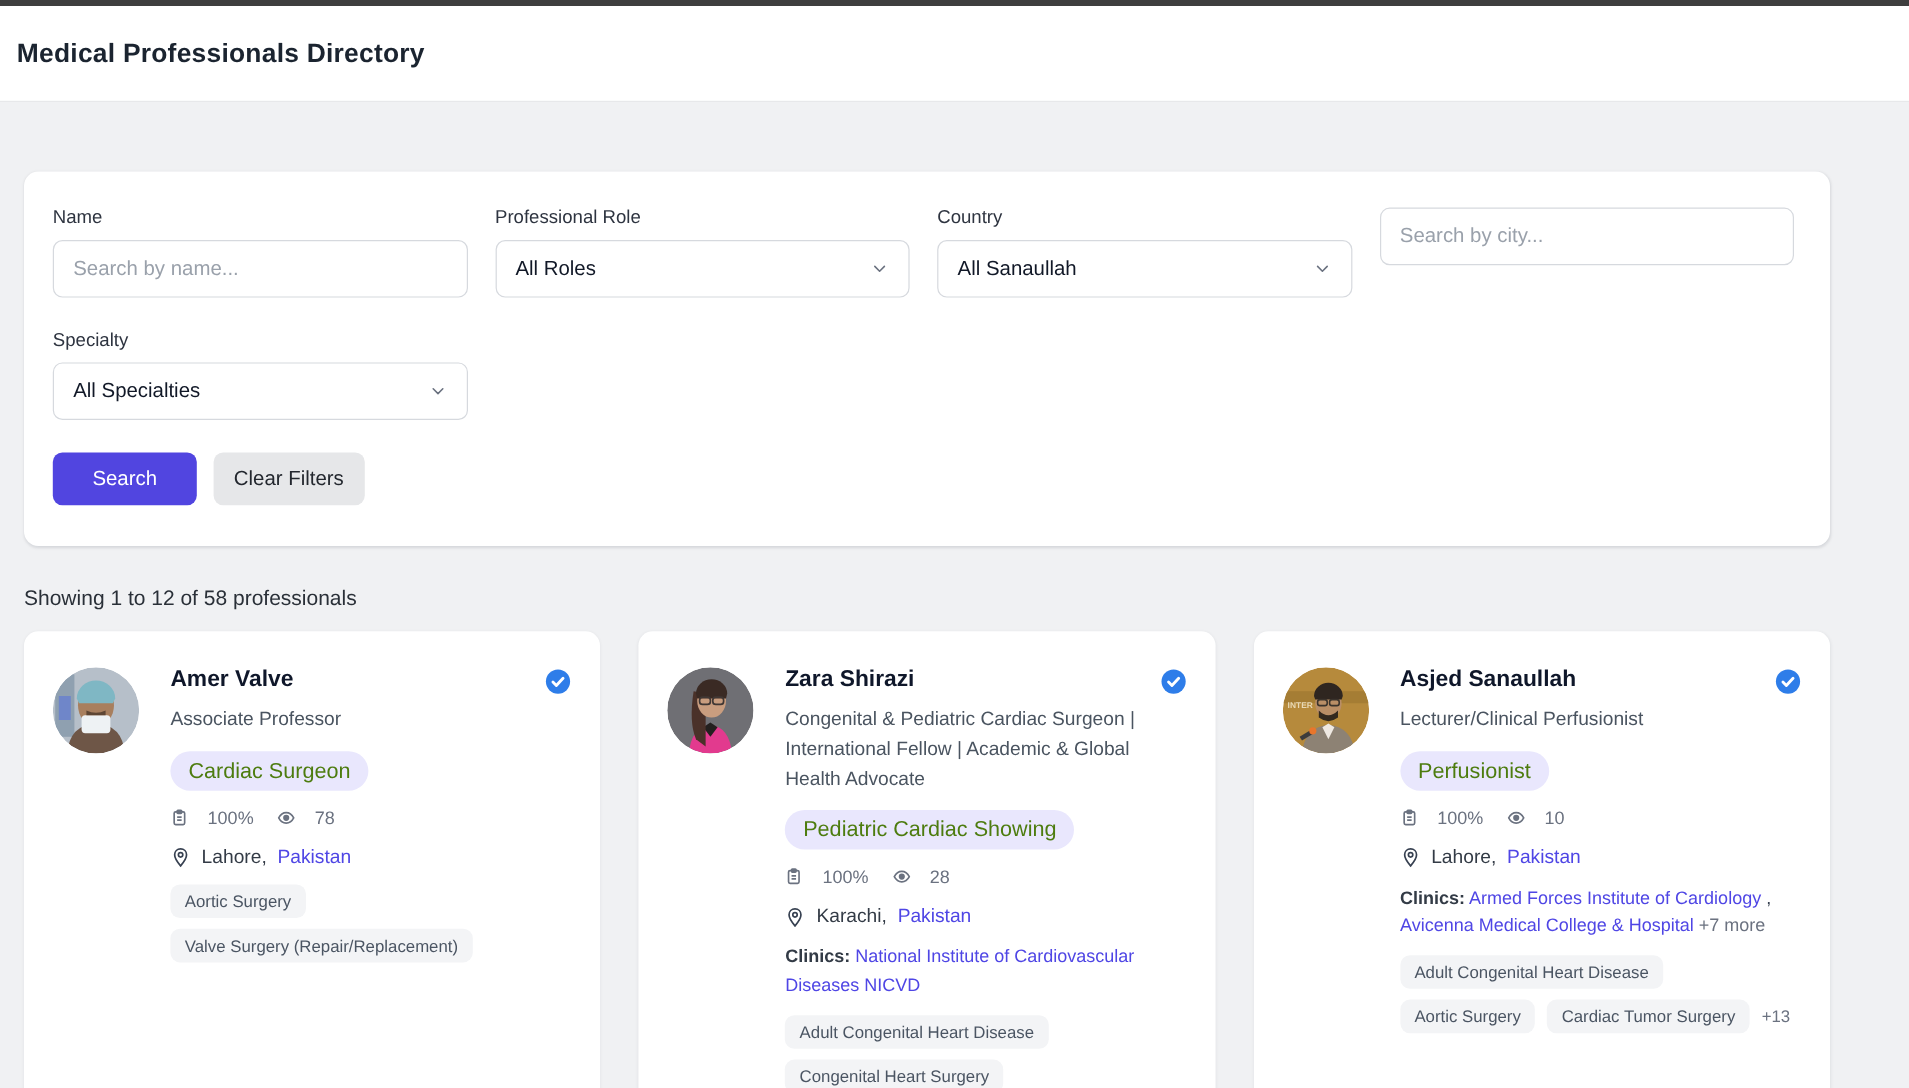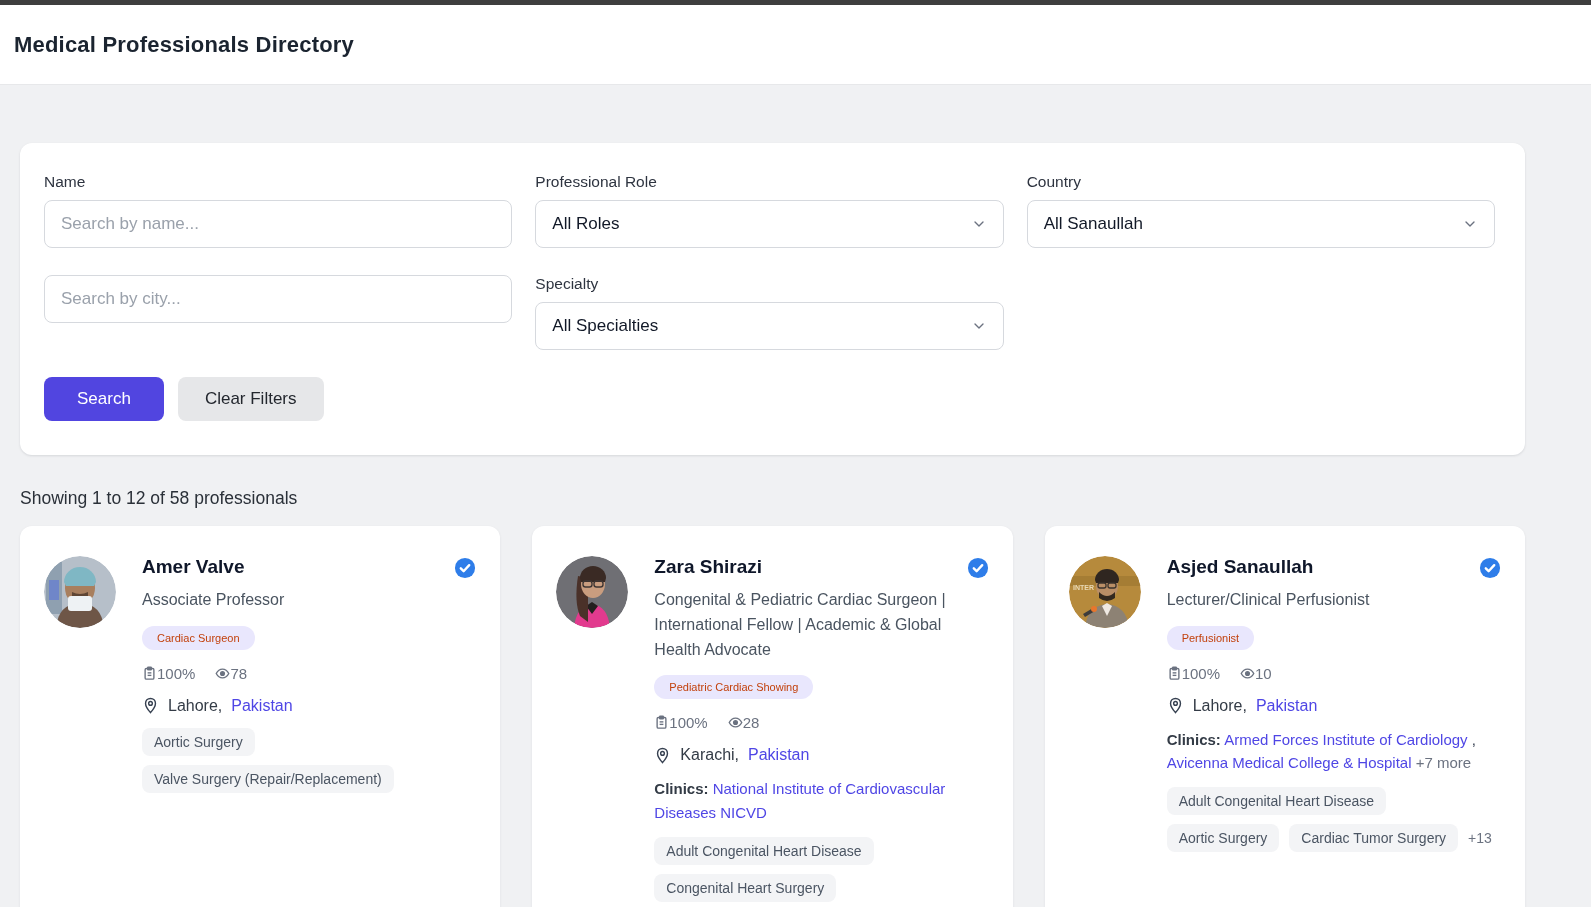--- a/index.html
+++ b/index.html
@@ -25,21 +25,21 @@
   
   .filter-card {
     margin-top: 58px;
     background: #ffffff;
     border-radius: 12px;
     box-shadow: 0 1px 3px rgba(16,24,40,.08), 0 1px 2px rgba(16,24,40,.04);
     padding: 30px 30px 34px 24px;
   }
   .filter-grid {
     display: grid;
-    grid-template-columns: 1fr 1fr 1fr;
+    grid-template-columns: 1fr 1fr 1fr 1fr;
     column-gap: 23px;
     row-gap: 27px;
   }
   .field-label { font-size: 15.5px; color: #2e3440; margin-bottom: 9px; }
   .text-input {
     width: 100%; height: 48px;
     border: 1px solid #d6d9de; border-radius: 8px;
     padding: 16px 16px;
     font-size: 17px; color: #111827;
     font-family: "Liberation Sans", sans-serif;
@@ -55,21 +55,21 @@
     background: #fff; cursor: pointer;
   }
   .chevron { width: 16px; height: 16px; color: #6b7280; flex: none; }
   .btn-row { margin-top: 27px; display: flex; gap: 14px; }
   .btn {
     height: 44px; border: none; border-radius: 8px;
     font-size: 17px; font-family: "Liberation Sans", sans-serif;
     cursor: pointer;
   }
   .btn-primary { background: #5145e0; color: #ffffff; padding: 0 33px; }
-  .btn-secondary { background: #e6e7e9; color: #23272e; padding: 0 27px; }
+  .btn-secondary { background: #e6e7e9; color: #23272e; padding: 0 17px; }
 
   
   .results-summary { margin-top: 33px; font-size: 17.5px; color: #2a3038; }
 
   .cards-grid {
     margin-top: 17px;
     display: grid;
     grid-template-columns: 1fr 1fr 1fr;
     gap: 32px;
   }
@@ -87,27 +87,27 @@
   }
   .avatar svg { display: block; width: 72px; height: 72px; }
   .card-body { flex: 1; min-width: 0; }
   .name-row { display: flex; align-items: flex-start; justify-content: space-between; margin-bottom: 9px; }
   .pname { font-size: 19px; font-weight: 700; color: #0f172a; }
   .verified { width: 22px; height: 22px; flex: none; margin-top: 1px; }
   .verified svg { width: 22px; height: 22px; display: block; }
   .ptitle { font-size: 16px; color: #4a5460; line-height: 1.55; margin-bottom: 13px; }
   .role-pill {
     display: inline-block;
-    background: #e9e7fd; color: #c2410c;
-    font-size: 11px;
+    background: #e9e7fd; color: #4d7c0f;
+    font-size: 18px;
     padding: 6px 15px; border-radius: 999px;
     margin-bottom: 15px;
   }
   .stats { display: flex; align-items: center; gap: 20px; margin-bottom: 15px; }
-  .stat { display: flex; align-items: center; gap: 0; font-size: 15px; color: #6b7280; }
+  .stat { display: flex; gap: 16px; font-size: 15px; color: #6b7280; }
   .stat svg { width: 15px; height: 15px; color: #6b7280; }
   .loc { display: flex; align-items: center; gap: 9px; font-size: 16px; color: #333b46; margin-bottom: 13px; }
   .loc svg { width: 17px; height: 17px; color: #374151; flex: none; }
   .link { color: #4f46e5; text-decoration: none; cursor: pointer; }
   .clinics { font-size: 15px; line-height: 1.55; margin-bottom: 13px; color: #374151; }
   .clinics b { font-weight: 700; color: #333b46; }
   .clinic-link { color: #4f46e5; text-decoration: none; cursor: pointer; }
   .more-text { color: #6b7280; }
   .tags { display: flex; flex-wrap: wrap; gap: 9px 10px; align-items: center; }
   .tag {

